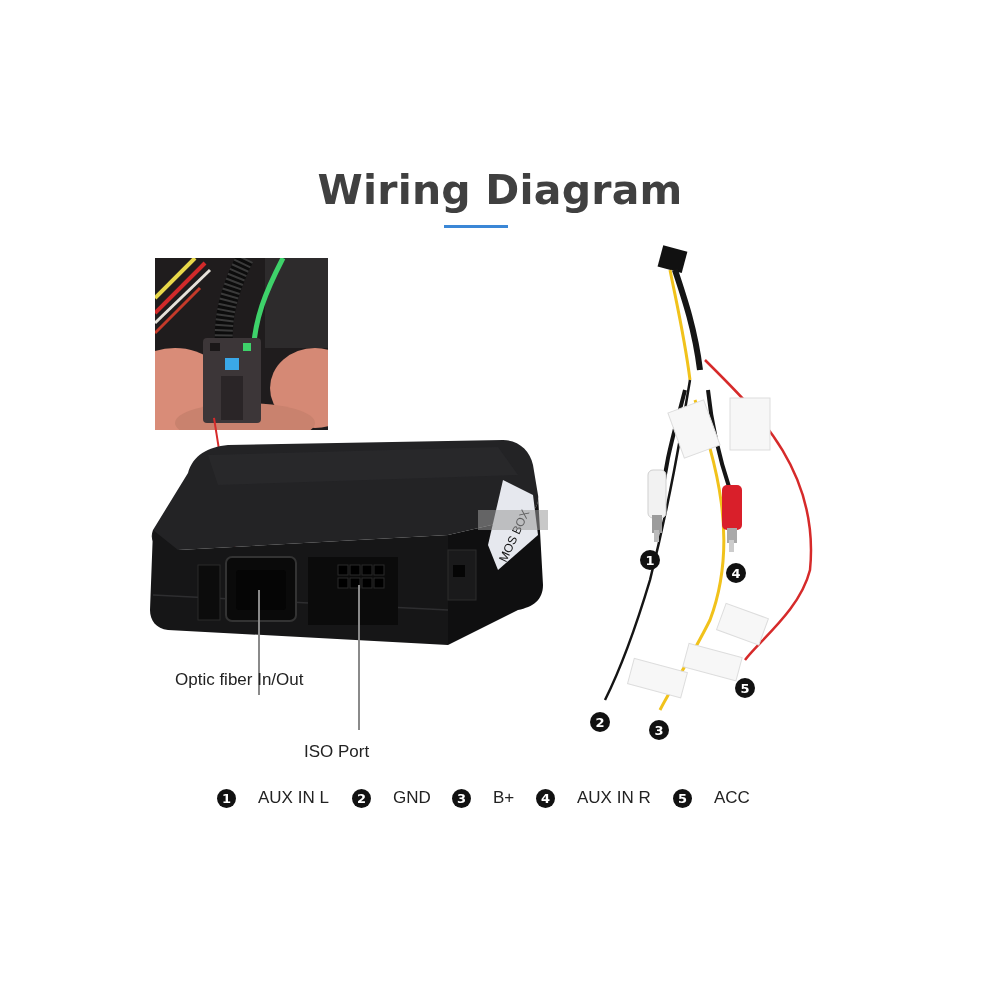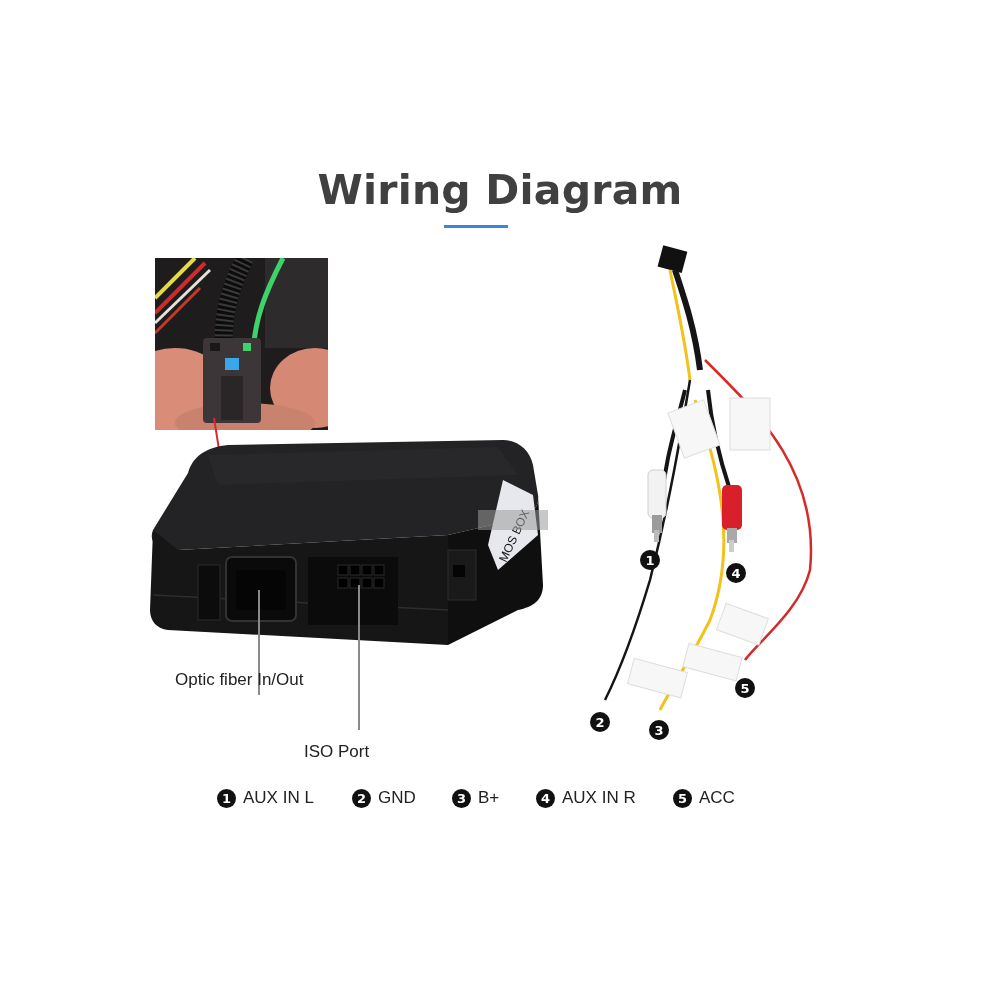--- a/index.html
+++ b/index.html
@@ -6,21 +6,21 @@
     body { width:1000px; height:1000px; position:relative; overflow:hidden; font-family:"Liberation Sans", sans-serif; color:#1a1a1a; }
     .title { position:absolute; left:0; width:1000px; top:166px; text-align:center; font-family:"DejaVu Sans", sans-serif; font-weight:bold; font-size:41px; letter-spacing:0.2px; color:#404040; }
     .title-underline { position:absolute; left:444px; top:225px; width:64px; height:3px; background:#3b87d6; }
     .inset-photo { position:absolute; left:155px; top:258px; width:173px; height:172px; overflow:hidden; background:#1d1b1c; }
     .pointer-line { position:absolute; background:#d62a2a; width:2px; transform-origin:top left; }
     .callout-line { position:absolute; background:#8a8a8a; width:1.5px; }
     .callout-label { position:absolute; font-size:17px; color:#222; white-space:nowrap; }
     .legend { position:absolute; top:786px; left:0; width:1000px; height:24px; }
     .legend-item { position:absolute; top:0; display:flex; align-items:center; height:24px; }
     .badge { width:19px; height:19px; border-radius:50%; background:#111; color:#fff; font-size:13px; font-weight:bold; display:flex; align-items:center; justify-content:center; font-family:"DejaVu Sans", sans-serif; margin-right:7px; }
-    .legend-label { font-size:17px; color:#222; }
+    .legend-label { font-size:17px; color:#222;margin-left:15px; }
     .num-marker { position:absolute; width:20px; height:20px; border-radius:50%; background:#111; color:#fff; font-family:"DejaVu Sans", sans-serif; font-size:13px; font-weight:bold; display:flex; align-items:center; justify-content:center; }
     svg { position:absolute; overflow:visible; }
   </style>
 </head>
 <body>
 
 <div class="title">Wiring Diagram</div>
 <div class="title-underline"></div>
 
 <div class="inset-photo">

